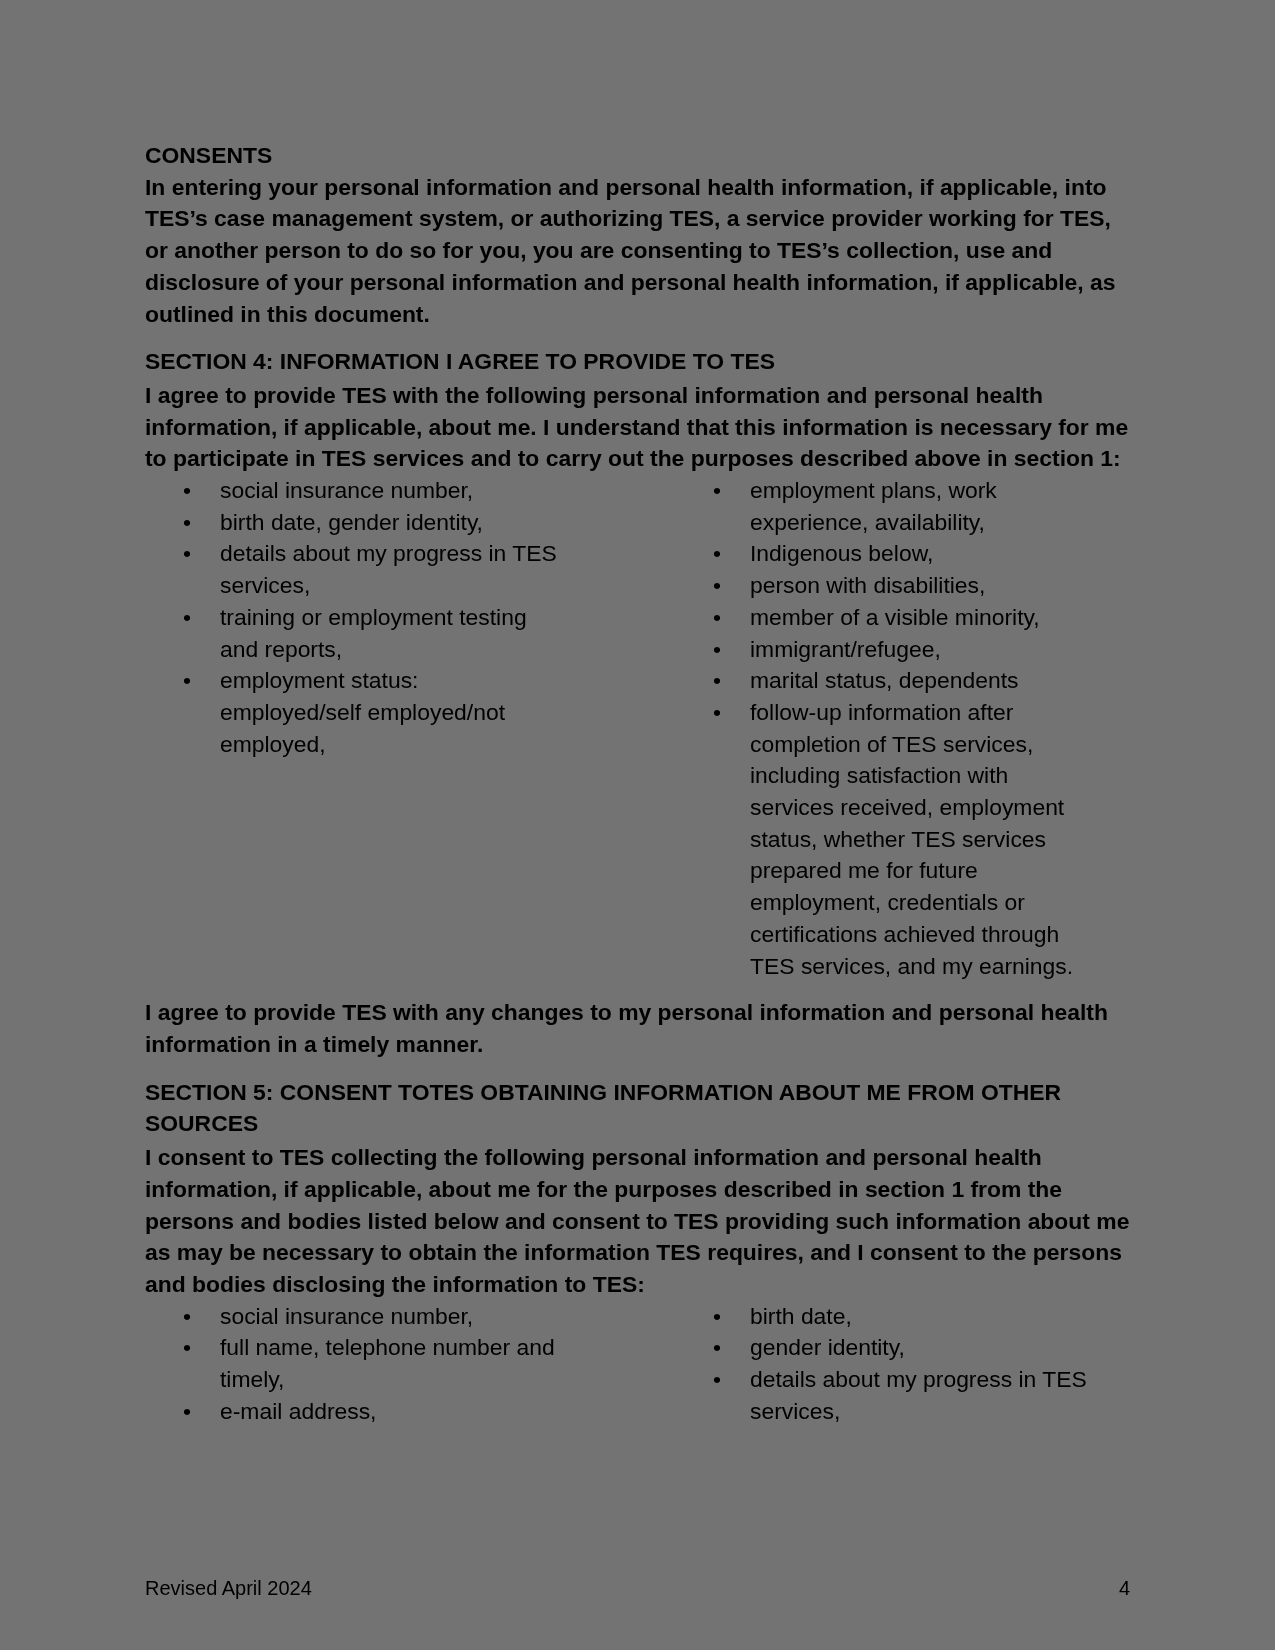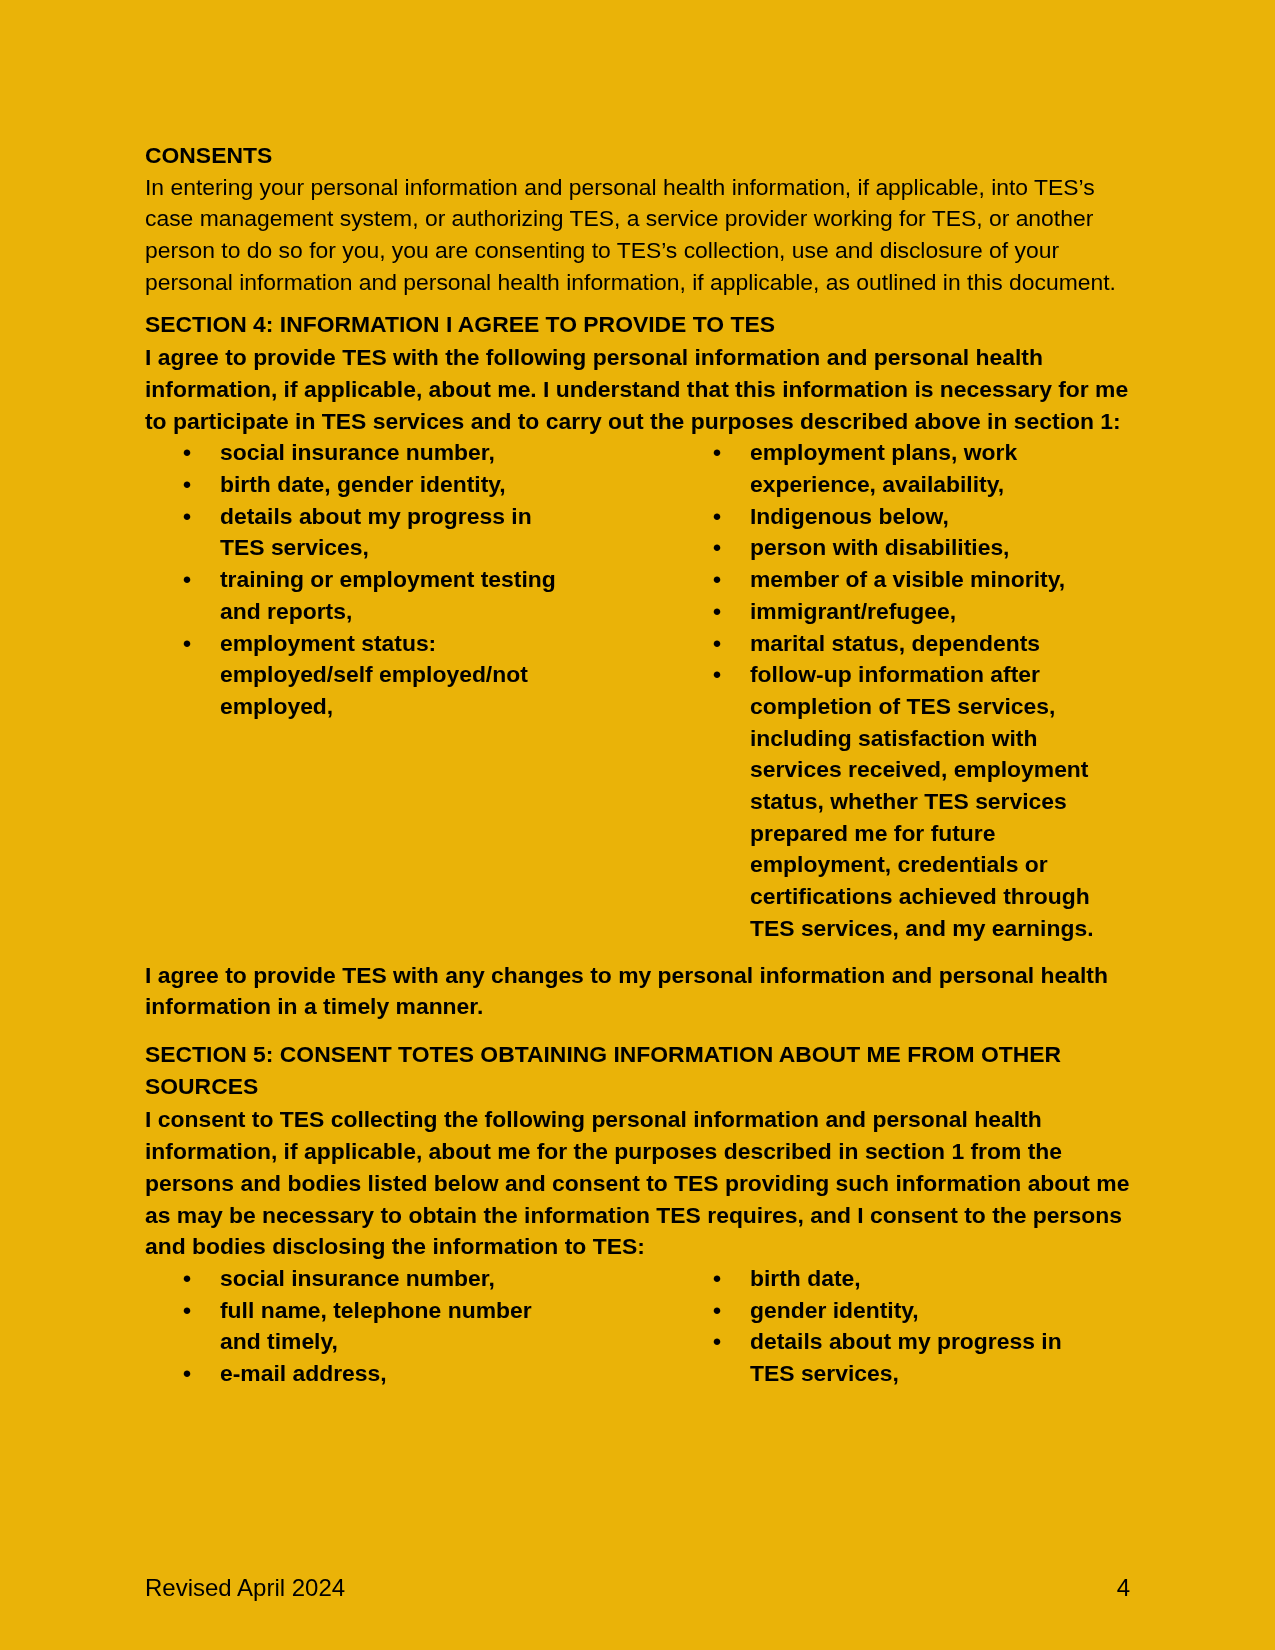--- a/index.html
+++ b/index.html
@@ -4,21 +4,21 @@
 <style>
   html, body {
     margin: 0;
     padding: 0;
     background: #ffffff;
   }
   .page {
     position: relative;
     width: 1275px;
     height: 1650px;
-    background: #eab308;
+    background: #737373;
     color: #000000;
     font-family: "Liberation Sans", "DejaVu Sans", sans-serif;
     font-size: 22.9px;
     line-height: 31.7px;
     overflow: hidden;
     box-sizing: border-box;
   }
   .content {
     position: absolute;
     top: 140px;
@@ -26,32 +26,31 @@
     right: 145px;
   }
   p {
     margin: 0 0 15px 0;
   }
   .heading {
     font-weight: bold;
     margin: 0;
   }
   .bold-intro {
-    font-weight: normal;
+    font-weight: bold;
     max-width: 975px;
-    margin: 0 0 10px 0;
+    margin: 0 0 16px 0;
   }
   .para {
     margin: 2px 0 15px 0;
     font-weight: bold;
   }
   .cols {
     display: flex;
     margin: 0 0 15px 0;
-    font-weight: bold;
   }
   .col-left  { width: 530px; flex: none; }
   .col-right { width: 455px; flex: none; }
   ul.bullets {
     list-style: none;
     margin: 0;
     padding: 0;
   }
   ul.bullets li {
     position: relative;
@@ -65,21 +64,21 @@
     left: 38px;
     top: 0;
   }
   .footer {
     position: absolute;
     left: 145px;
     right: 145px;
     bottom: 50px;
     display: flex;
     justify-content: space-between;
-    font-size: 24px;
+    font-size: 20px;
     line-height: 24px;
   }
 </style>
 </head>
 <body>
 
 <div class="page">
   <div class="content">
 
     <p class="heading">CONSENTS</p>

